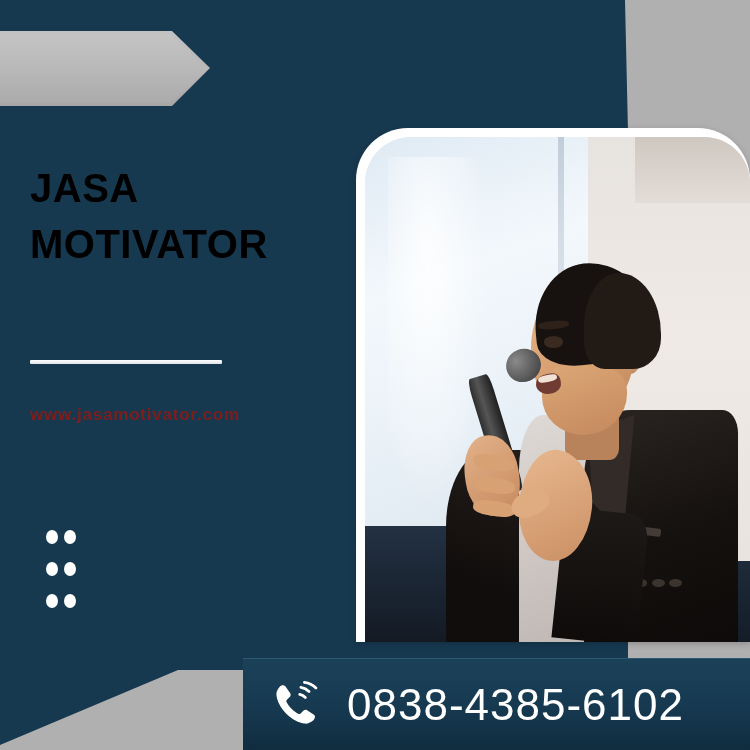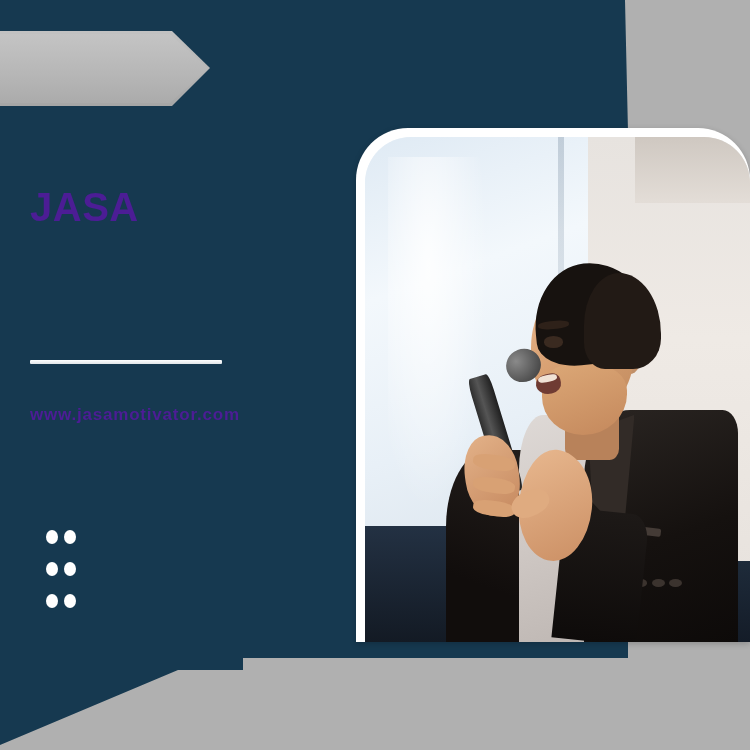--- a/index.html
+++ b/index.html
@@ -42,42 +42,41 @@
     left:-18px;top:34px;
     width:226px;height:69px;
     background:linear-gradient(180deg,#c4c4c4 0%,#b6b6b6 60%,#ababab 100%);
     -webkit-clip-path:polygon(0 0, 188px 0, 226px 34.5px, 188px 69px, 0 69px);
     clip-path:polygon(0 0, 188px 0, 226px 34.5px, 188px 69px, 0 69px);
   }
 
   
   .headline{
     position:absolute;left:30px;top:160px;width:330px;
-    color:#4c1d95;
+    color:#000000;
     font-weight:bold;
     font-size:40px;
     line-height:56px;
     letter-spacing:.5px;
     text-transform:uppercase;
-    margin-top:19px;
   }
   .headline .ln{display:block;white-space:nowrap;}
 
   
   .divider{
     position:absolute;left:30px;top:360px;
     width:192px;height:4px;
     background:linear-gradient(180deg,#ffffff,#dfe4e8);
     border-radius:1px;
   }
 
   
   .website{
     position:absolute;left:30px;top:405px;
-    color:#4c1d95;
+    color:#7f1d1d;
     font-size:17px;
     font-weight:bold;
     letter-spacing:.8px;
     text-align:right;
   }
 
   
   .dot-grid{
     position:absolute;left:46px;top:530px;
     display:grid;
@@ -298,20 +297,21 @@
 
   <div class="bg-gray"></div>
 
   <div class="panel-dark"></div>
 
   <div class="arrow-banner"></div>
   <div class="arrow-banner-inner"></div>
 
   <div class="headline">
     <span class="ln">JASA</span>
+    <span class="ln">MOTIVATOR</span>
   </div>
 
   <div class="divider"></div>
 
   <div class="website">www.jasamotivator.com</div>
 
   <div class="dot-grid">
     <span class="dot"></span>
     <span class="dot"></span>
     <span class="dot"></span>
@@ -356,14 +356,23 @@
         <div class="ph-hand-mic"></div>
         <div class="ph-finger1"></div>
         <div class="ph-finger1 ph-finger2"></div>
         <div class="ph-finger1 ph-finger3"></div>
         <div class="ph-hand-open"></div>
         <div class="ph-thumb"></div>
       </div>
     </div>
   </div>
 
+  <div class="contact-bar">
+    <svg class="phone-icon" viewBox="0 0 64 64" aria-hidden="true">
+      <path fill="#ffffff" d="M14.5 6.5c-2 0-4 1.4-5.6 3.3C6.6 12.6 5.3 16 5.7 19.6c.8 7.4 5.4 16.4 12.6 23.6 7.2 7.2 16.2 11.8 23.6 12.6 3.6.4 7-0.9 9.8-3.2 1.9-1.6 3.3-3.6 3.3-5.6 0-1-.5-1.8-1.3-2.4l-8.8-6c-1.4-1-3.3-.8-4.5.4l-3.8 3.8c-.8.8-2 1-3 .5-3.1-1.6-6-3.8-8.6-6.4-2.6-2.6-4.8-5.5-6.4-8.6-.5-1-.3-2.2.5-3l3.8-3.8c1.2-1.2 1.4-3.1.4-4.5l-6-8.8c-.6-.8-1.4-1.3-2.4-1.3z"></path>
+      <path fill="none" stroke="#ffffff" stroke-width="3.6" stroke-linecap="round" d="M37 9.5c4 0.6 7.6 2.5 10.4 5.3"></path>
+      <path fill="none" stroke="#ffffff" stroke-width="3.6" stroke-linecap="round" d="M35.5 18.5c2.7 0.5 5.2 1.8 7.2 3.8"></path>
+      <path fill="none" stroke="#ffffff" stroke-width="3.6" stroke-linecap="round" d="M41.5 3c5.6 0.7 10.8 3.3 14.8 7.3"></path>
+    </svg>
+    <span class="phone-number">0838-4385-6102</span>
+  </div>
 
 </div>
 
 </body></html>

